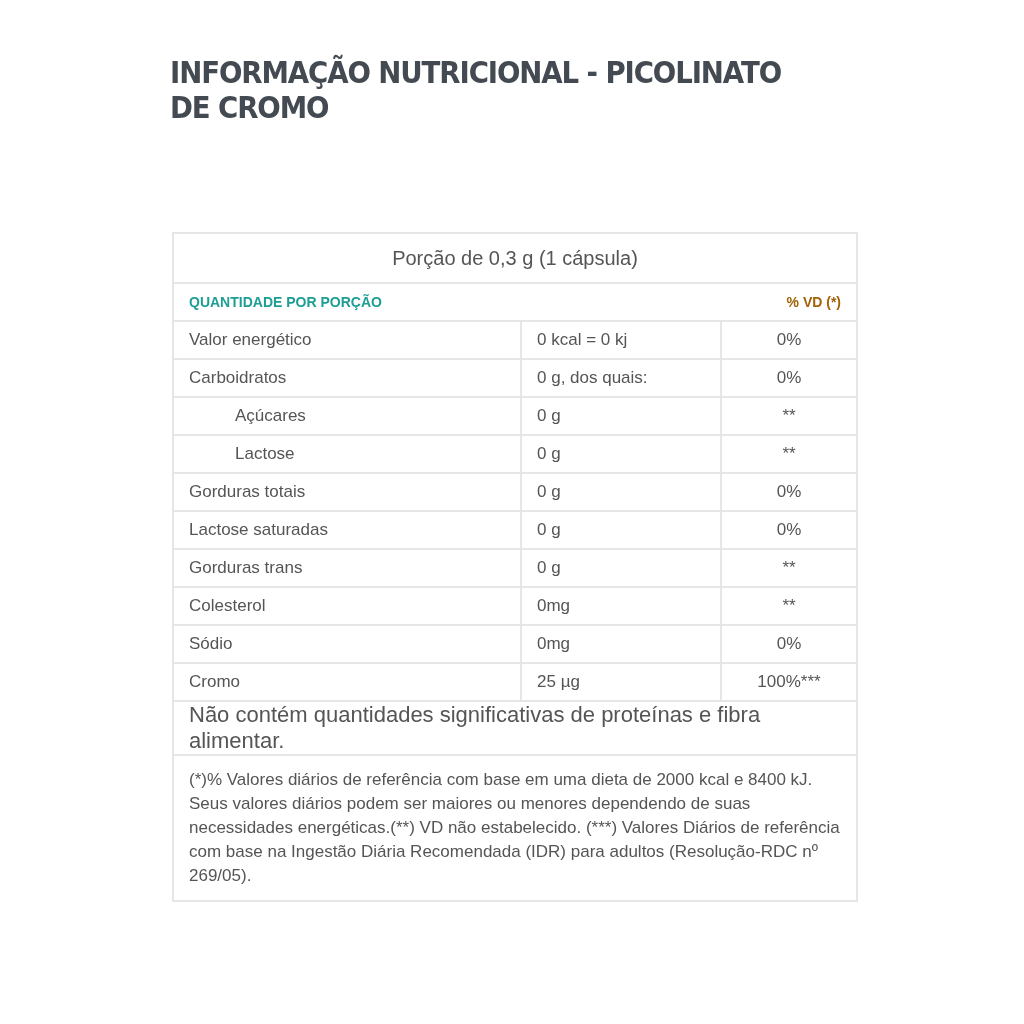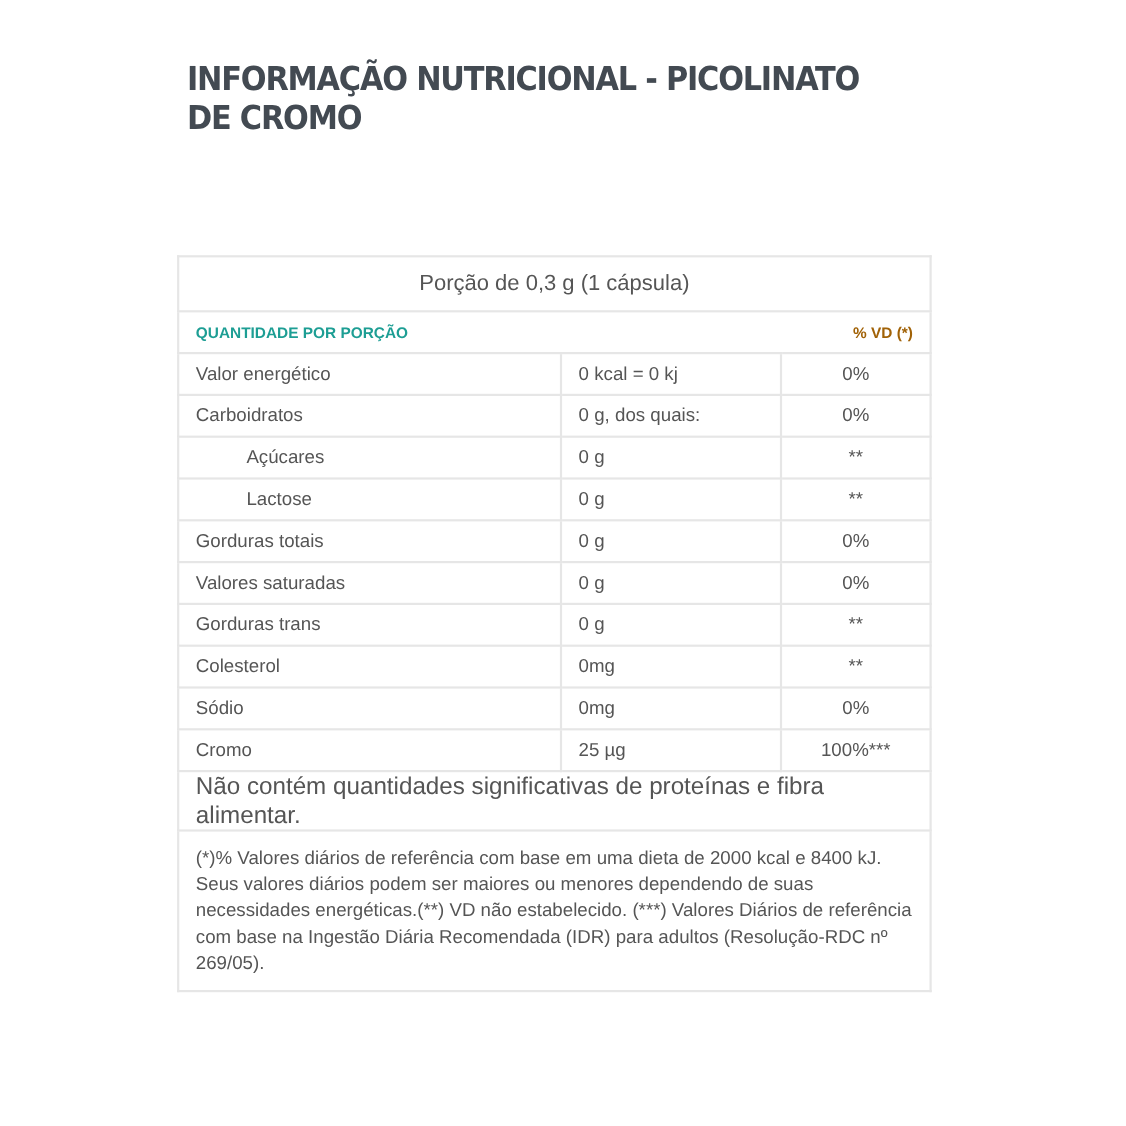--- a/index.html
+++ b/index.html
@@ -25,21 +25,21 @@
       font-weight: bold;
       font-size: 30px;
       line-height: 35px;
       letter-spacing: -1.2px;
       color: #434a52;
       transform: scaleX(0.92);
       transform-origin: left top;
     }
     .nutrition-table {
       position: absolute;
-      left: 161px;
+      left: 172px;
       top: 232px;
       width: 686px;
       border: 2px solid #e6e6e6;
       box-sizing: border-box;
       border-collapse: collapse;
       font-size: 17px;
       color: #555555;
     }
     .nutrition-table td {
       border: 2px solid #e6e6e6;
@@ -114,21 +114,21 @@
       <td class="col-name indent">Lactose</td>
       <td class="col-amount">0 g</td>
       <td class="col-vd">**</td>
     </tr>
     <tr>
       <td class="col-name">Gorduras totais</td>
       <td class="col-amount">0 g</td>
       <td class="col-vd">0%</td>
     </tr>
     <tr>
-      <td class="col-name">Valores saturadas</td>
+      <td class="col-name">Lactose saturadas</td>
       <td class="col-amount">0 g</td>
       <td class="col-vd">0%</td>
     </tr>
     <tr>
       <td class="col-name">Gorduras trans</td>
       <td class="col-amount">0 g</td>
       <td class="col-vd">**</td>
     </tr>
     <tr>
       <td class="col-name">Colesterol</td>

